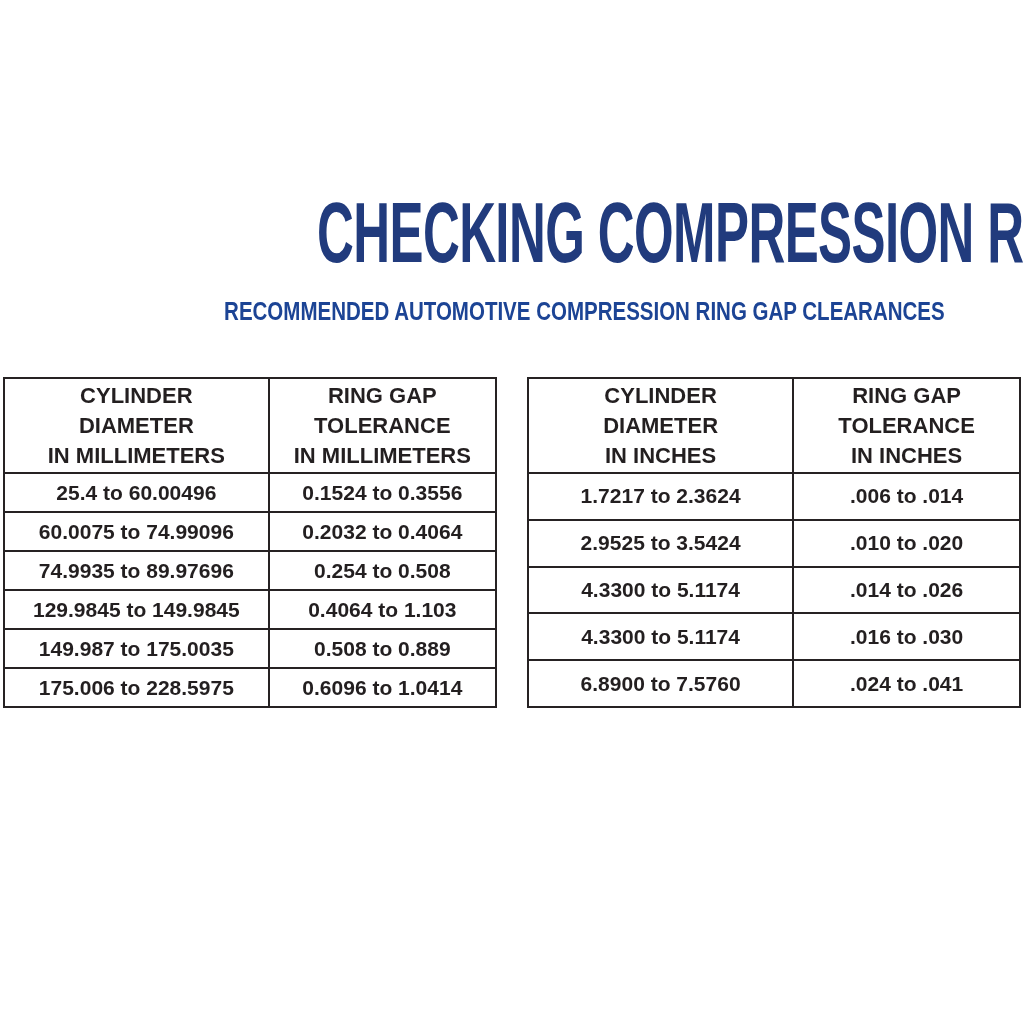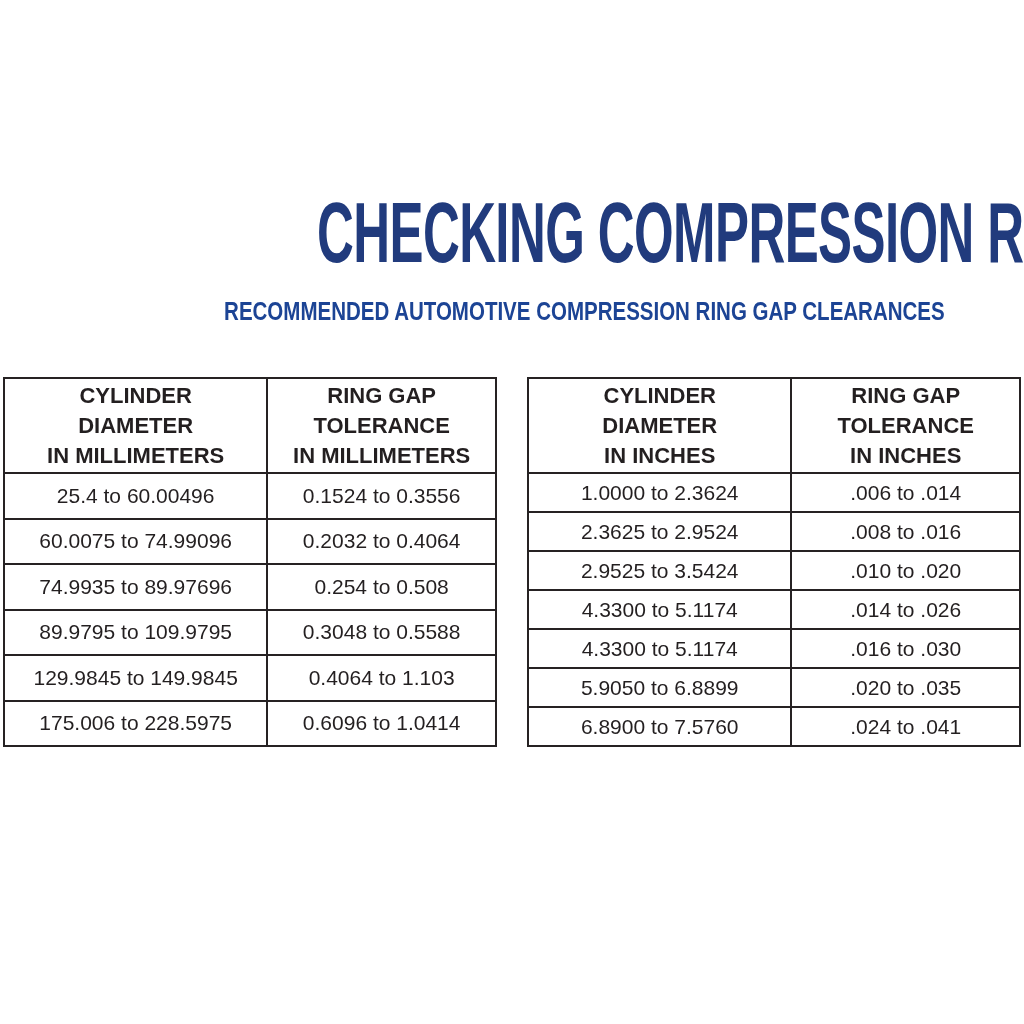--- a/index.html
+++ b/index.html
@@ -69,21 +69,21 @@
   table.spec-table th {
     height: 93px;
     font-size: 22px;
     font-weight: bold;
     line-height: 30px;
     text-align: center;
   }
   table.spec-table td {
     height: 37px;
     font-size: 21px;
-    font-weight: normal;
+    font-weight: bold;
   }
   .hline { display: block; }
 </style>
 </head>
 <body>
 
 <div class="page">
 
   <h1 class="title"><span class="title-inner">CHECKING COMPRESSION RING GAPS</span></h1>
 
@@ -113,26 +113,26 @@
         </tr>
         <tr>
           <td>60.0075 to 74.99096</td>
           <td>0.2032 to 0.4064</td>
         </tr>
         <tr>
           <td>74.9935 to 89.97696</td>
           <td>0.254 to 0.508</td>
         </tr>
         <tr>
-          <td>89.9795 to 109.9795</td>
-          <td>0.3048 to 0.5588</td>
+          <td>129.9845 to 149.9845</td>
+          <td>0.4064 to 1.103</td>
         </tr>
         <tr>
-          <td>129.9845 to 149.9845</td>
-          <td>0.4064 to 1.103</td>
+          <td>149.987 to 175.0035</td>
+          <td>0.508 to 0.889</td>
         </tr>
         <tr>
           <td>175.006 to 228.5975</td>
           <td>0.6096 to 1.0414</td>
         </tr>
       </tbody>
     </table>
 
     <table class="spec-table">
       <thead>
@@ -144,44 +144,36 @@
           </th>
           <th>
             <span class="hline">RING GAP</span>
             <span class="hline">TOLERANCE</span>
             <span class="hline">IN INCHES</span>
           </th>
         </tr>
       </thead>
       <tbody>
         <tr>
-          <td>1.0000 to 2.3624</td>
+          <td>1.7217 to 2.3624</td>
           <td>.006 to .014</td>
-        </tr>
-        <tr>
-          <td>2.3625 to 2.9524</td>
-          <td>.008 to .016</td>
         </tr>
         <tr>
           <td>2.9525 to 3.5424</td>
           <td>.010 to .020</td>
         </tr>
         <tr>
           <td>4.3300 to 5.1174</td>
           <td>.014 to .026</td>
         </tr>
         <tr>
           <td>4.3300 to 5.1174</td>
           <td>.016 to .030</td>
         </tr>
         <tr>
-          <td>5.9050 to 6.8899</td>
-          <td>.020 to .035</td>
-        </tr>
-        <tr>
           <td>6.8900 to 7.5760</td>
           <td>.024 to .041</td>
         </tr>
       </tbody>
     </table>
 
   </div>
 </div>
 
 </body></html>

